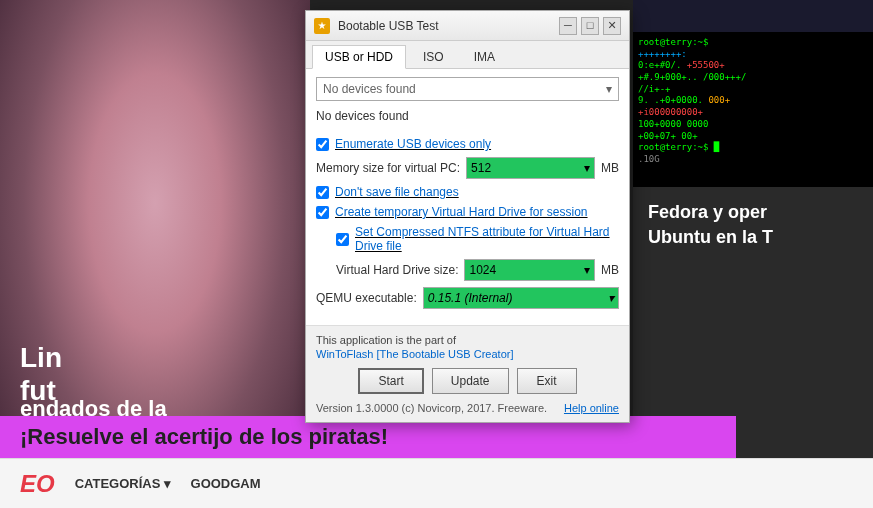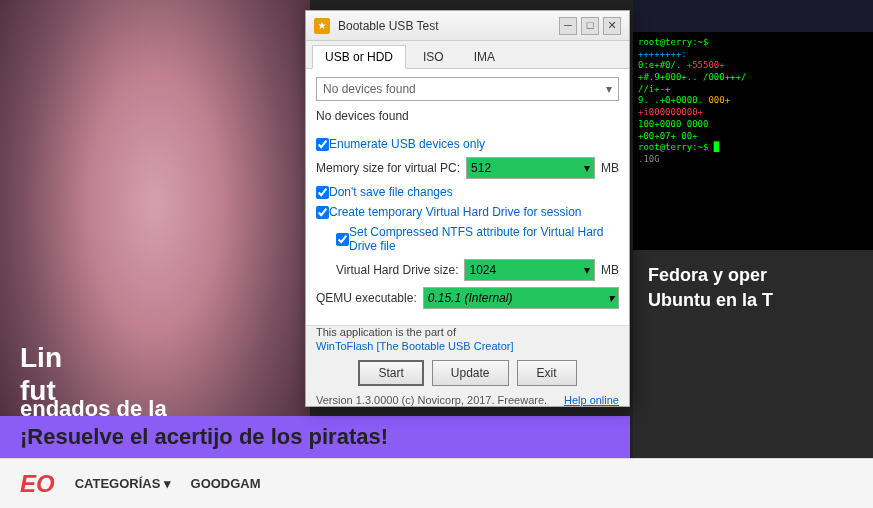--- a/index.html
+++ b/index.html
@@ -64,21 +64,21 @@
       font-size: 9px;
       color: #00ff00;
       padding: 5px;
       overflow: hidden;
       margin-top: 32px;
     }
     .bg-right-panel {
       position: absolute;
       bottom: 0; left: 0;
       width: 100%;
-      height: 258px;
+      height: 321px;
       background: #2a2a2a;
       padding: 15px;
       color: white;
       font-size: 20px;
       font-weight: bold;
     }
 
     
     .nav-bar {
       position: absolute;
@@ -104,22 +104,22 @@
       color: #333;
       font-weight: 600;
       cursor: pointer;
     }
 
     
     .bottom-text {
       position: absolute;
       bottom: 50px;
       left: 0;
-      width: 630px;
-      background: #8b5cf6;
+      width: 736px;
+      background: #d946ef;
       padding: 8px 20px;
       font-size: 22px;
       font-weight: bold;
       color: #222;
     }
 
     
     .dialog {
       position: absolute;
       top: 10px;
@@ -233,22 +233,24 @@
       color: #333;
       padding: 4px 0;
     }
 
     .divider { height: 10px; }
 
     
     .check-row {
       display: flex;
       align-items: center;
+      gap: 6px;
       margin-bottom: 6px;
       font-size: 12px;
+      text-decoration: underline;
     }
     .check-row input[type=checkbox] {
       width: 13px;
       height: 13px;
       margin: 0;
       cursor: pointer;
       flex-shrink: 0;
     }
     .check-label {
       color: #333;
@@ -285,21 +287,21 @@
       color: #333;
       flex-shrink: 0;
     }
 
     
     .indent { padding-left: 20px; }
 
     
     .dialog-footer {
       background: #f0f0f0;
-      padding: 0 10px;
+      padding: 8px 10px;
       border-top: 1px solid #ddd;
     }
     .footer-text {
       font-size: 11px;
       color: #444;
       margin-bottom: 2px;
     }
     .footer-link {
       font-size: 11px;
       color: #0066cc;

